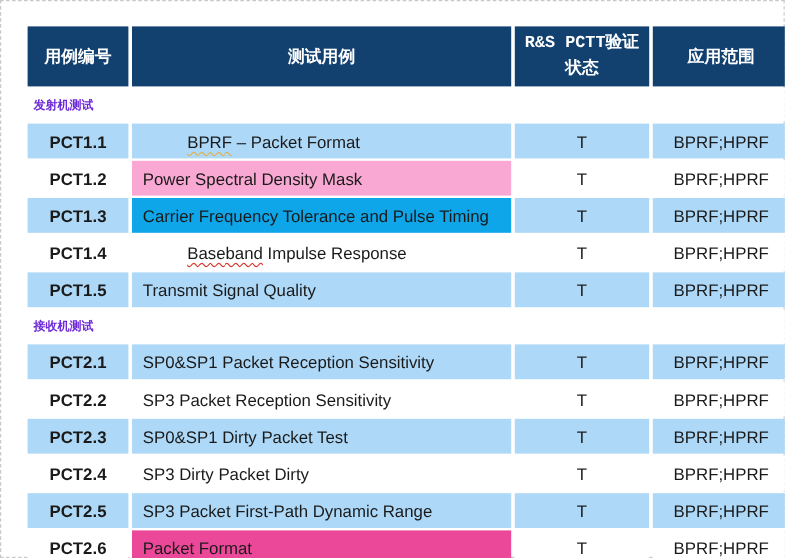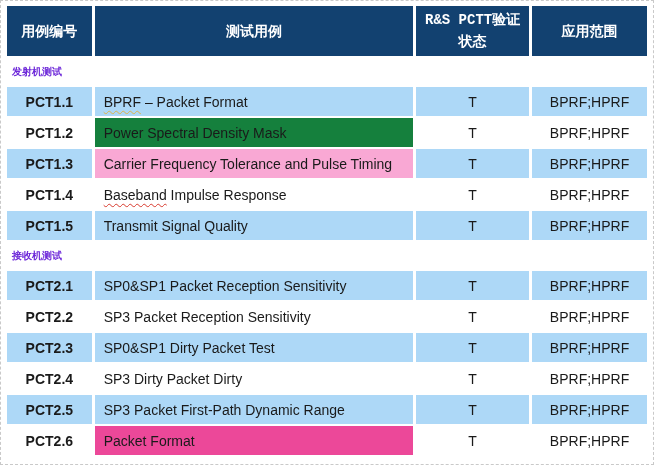--- a/index.html
+++ b/index.html
@@ -6,21 +6,21 @@
     margin:0; padding:0;
     width:654px; height:465px;
     background:#ffffff;
     font-family:"Liberation Sans","DejaVu Sans",sans-serif;
     overflow:hidden;
   }
   .sheet{
     box-sizing:border-box;
     width:654px; height:465px;
     border:1px dashed #c9c9c9;
-    padding:3px;
+    padding:19px;
     background:#ffffff;
   }
   table{
     width:100%;
     table-layout:fixed;
     border-collapse:separate;
     border-spacing:3px 2px;
   }
   col.c1{width:84px;}
   col.c2{width:316px;}
@@ -65,20 +65,21 @@
   }
   td.cell-status, td.cell-scope{
     text-align:center;
   }
   span.squiggle{
     text-decoration-line:underline;
     text-decoration-style:wavy;
     text-decoration-thickness:1px;
     text-underline-offset:3px;
     text-decoration-skip-ink:none;
+    margin-left:37px;
   }
 </style>
 </head>
 <body>
 
 <div class="sheet">
   <table>
     <colgroup>
       <col class="c1">
         <col class="c2">
@@ -98,27 +99,27 @@
           <td colspan="4" class="section-cell">发射机测试</td>
         </tr>
         <tr class="data-row">
           <td class="cell cell-id" style="background: rgb(173, 216, 247); text-align: center;">PCT1.1</td>
           <td class="cell cell-name" style="background: rgb(173, 216, 247);"><span class="squiggle" style="text-decoration-color: rgb(223, 179, 74);">BPRF</span> – Packet Format</td>
           <td class="cell cell-status" style="background: rgb(173, 216, 247);">T</td>
           <td class="cell cell-scope" style="background: rgb(173, 216, 247);">BPRF;HPRF</td>
         </tr>
         <tr class="data-row">
           <td class="cell cell-id" style="background: rgb(255, 255, 255);">PCT1.2</td>
-          <td class="cell cell-name" style="background: #15803d;">Power Spectral Density Mask</td>
+          <td class="cell cell-name" style="background: #f9a8d4;">Power Spectral Density Mask</td>
           <td class="cell cell-status" style="background: rgb(255, 255, 255);">T</td>
           <td class="cell cell-scope" style="background: rgb(255, 255, 255);">BPRF;HPRF</td>
         </tr>
         <tr class="data-row">
           <td class="cell cell-id" style="background: rgb(173, 216, 247);">PCT1.3</td>
-          <td class="cell cell-name" style="background: #f9a8d4;">Carrier Frequency Tolerance and Pulse Timing</td>
+          <td class="cell cell-name" style="background: #0ea5e9;">Carrier Frequency Tolerance and Pulse Timing</td>
           <td class="cell cell-status" style="background: rgb(173, 216, 247);">T</td>
           <td class="cell cell-scope" style="background: rgb(173, 216, 247);">BPRF;HPRF</td>
         </tr>
         <tr class="data-row">
           <td class="cell cell-id" style="background: rgb(255, 255, 255);">PCT1.4</td>
           <td class="cell cell-name" style="background: rgb(255, 255, 255);"><span class="squiggle" style="text-decoration-color: rgb(216, 58, 46);">Baseband</span> Impulse Response</td>
           <td class="cell cell-status" style="background: rgb(255, 255, 255);">T</td>
           <td class="cell cell-scope" style="background: rgb(255, 255, 255);">BPRF;HPRF</td>
         </tr>
         <tr class="data-row">

